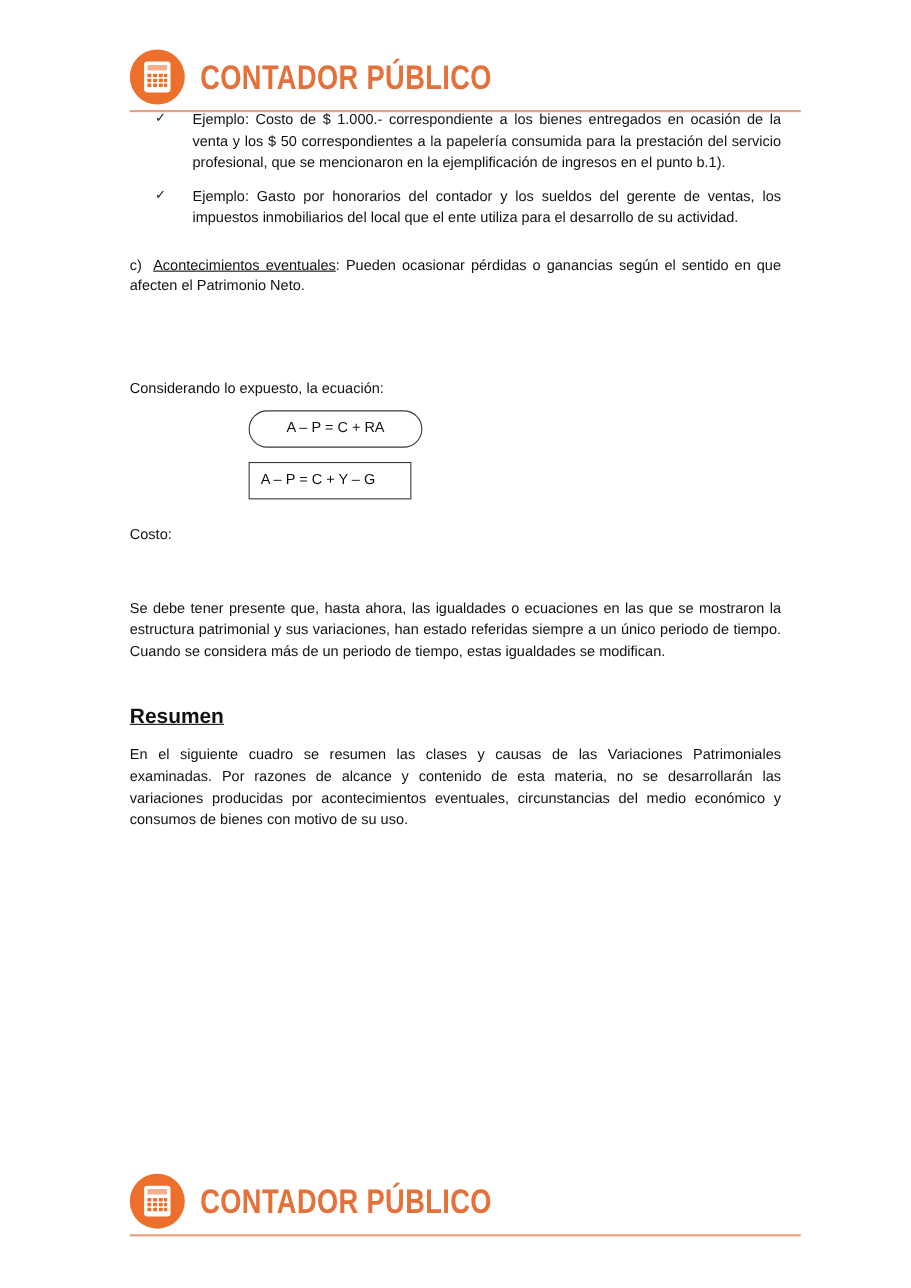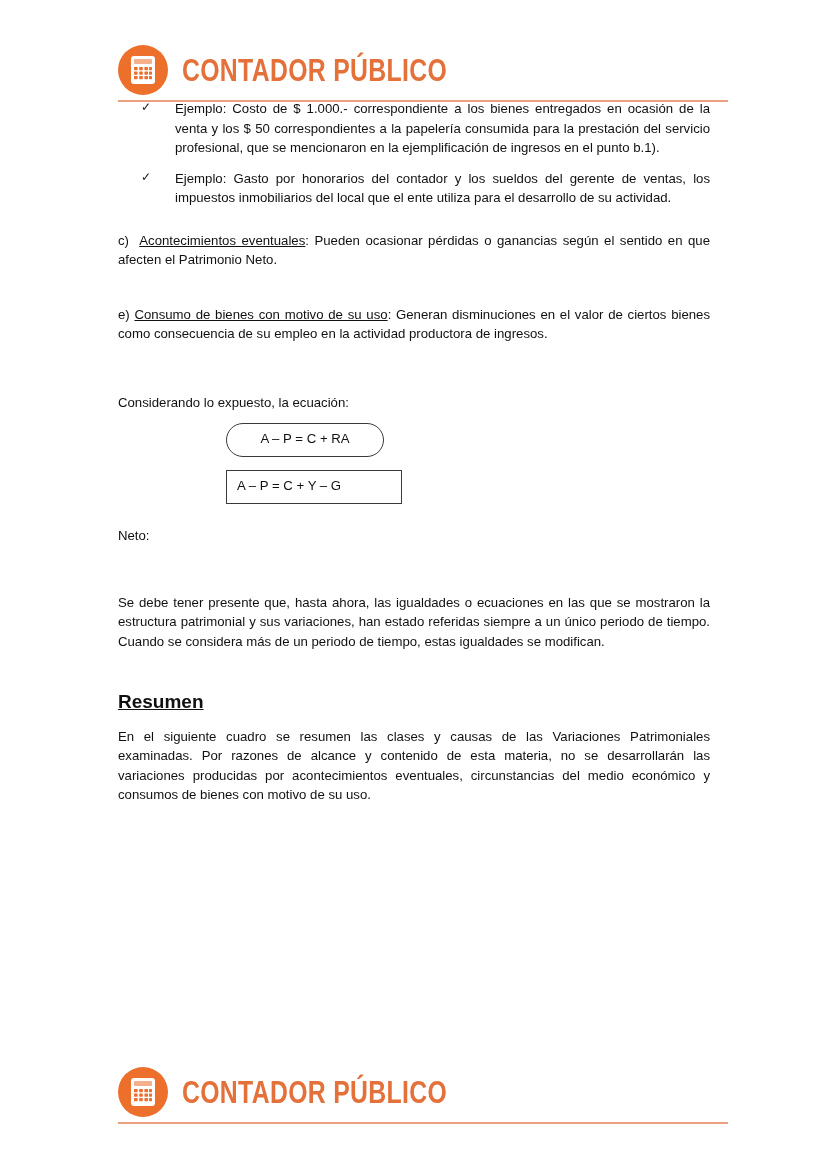--- a/index.html
+++ b/index.html
@@ -116,21 +116,21 @@
   .eq-box-1 {
     margin: 9px 0 0 108px;
     width: 158px;
     height: 34px;
     padding: 5px 0 0 0;
     text-align: center;
     border-radius: 17px;
   }
   .eq-box-2 {
     margin: 13px 0 0 108px;
-    width: 176px;
+    width: 148px;
     height: 34px;
     padding: 5px 0 0 10px;
     text-align: left;
   }
 
   
   .def-block {
     margin: 0 0 11px 0;
     text-align: justify;
   }
@@ -200,35 +200,31 @@
     <p class="para">
       <span>c)</span>&nbsp;
       <span class="u">Acontecimientos eventuales</span><span>: Pueden ocasionar pérdidas o ganancias según el sentido en que afecten el Patrimonio Neto.</span>
     </p>
 
     <div class="spacer-sm"></div>
 
 
     <div class="spacer-sm"></div>
 
-    <p class="para">
-      <span>e)</span>
-      <span class="u">Consumo de bienes con motivo de su uso</span><span>: Generan disminuciones en el valor de ciertos bienes como consecuencia de su empleo en la actividad productora de ingresos.</span>
-    </p>
 
     <div class="spacer-sm"></div>
 
     <p class="para left tight">Considerando lo expuesto, la ecuación:</p>
 
     <div class="eq-box eq-box-1">A – P = C + RA</div>
 
 
     <div class="eq-box eq-box-2">A – P = C + Y – G</div>
 
-    <p class="para left" style="margin-top:22px">Neto:</p>
+    <p class="para left" style="margin-top:22px">Costo:</p>
 
     <div class="spacer-sm"></div>
 
 
     <div class="spacer-sm"></div>
 
 
     <div class="spacer-sm"></div>
 
     <p class="para">Se debe tener presente que, hasta ahora, las igualdades o ecuaciones en las que se mostraron la estructura patrimonial y sus variaciones, han estado referidas siempre a un único periodo de tiempo. Cuando se considera más de un periodo de tiempo, estas igualdades se modifican.</p>

